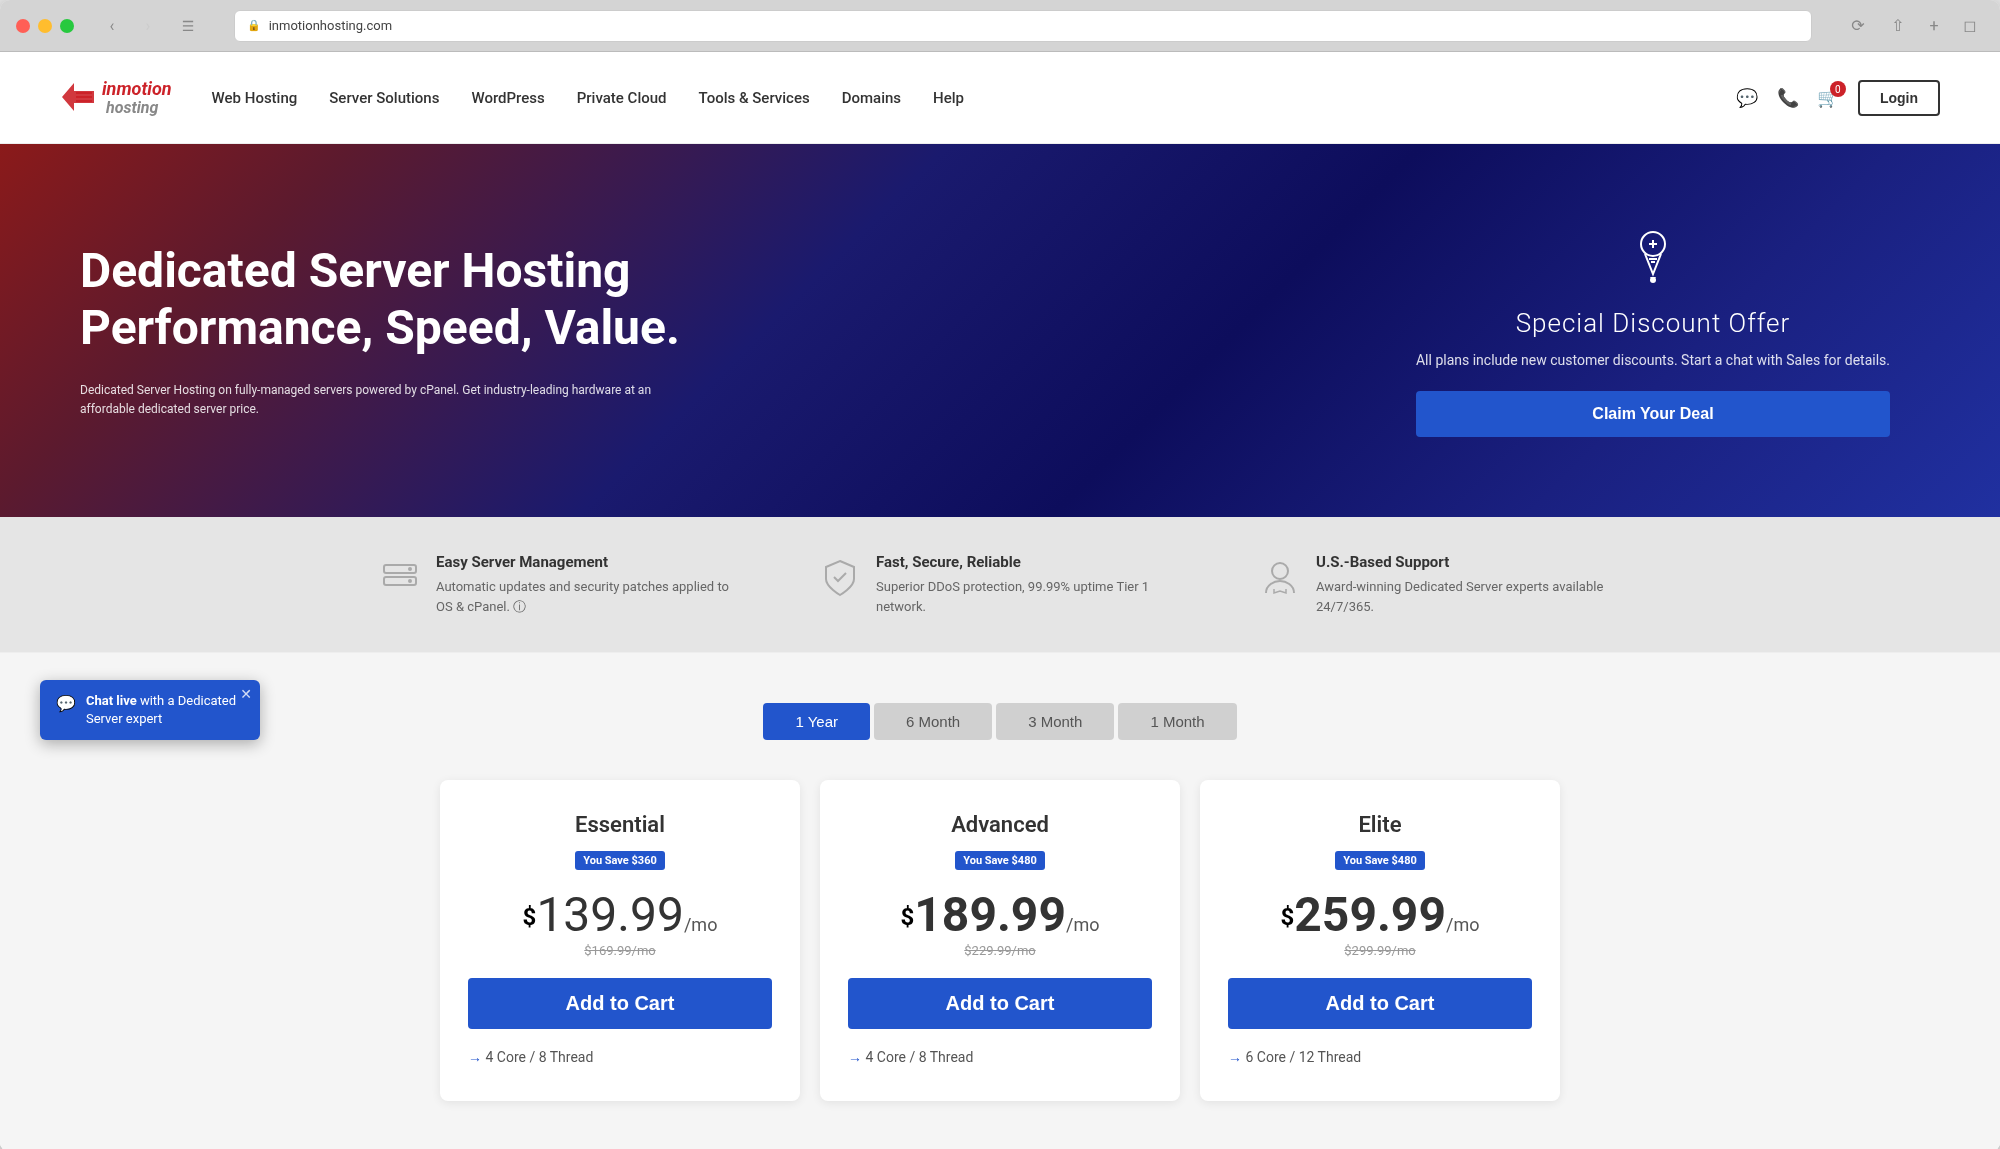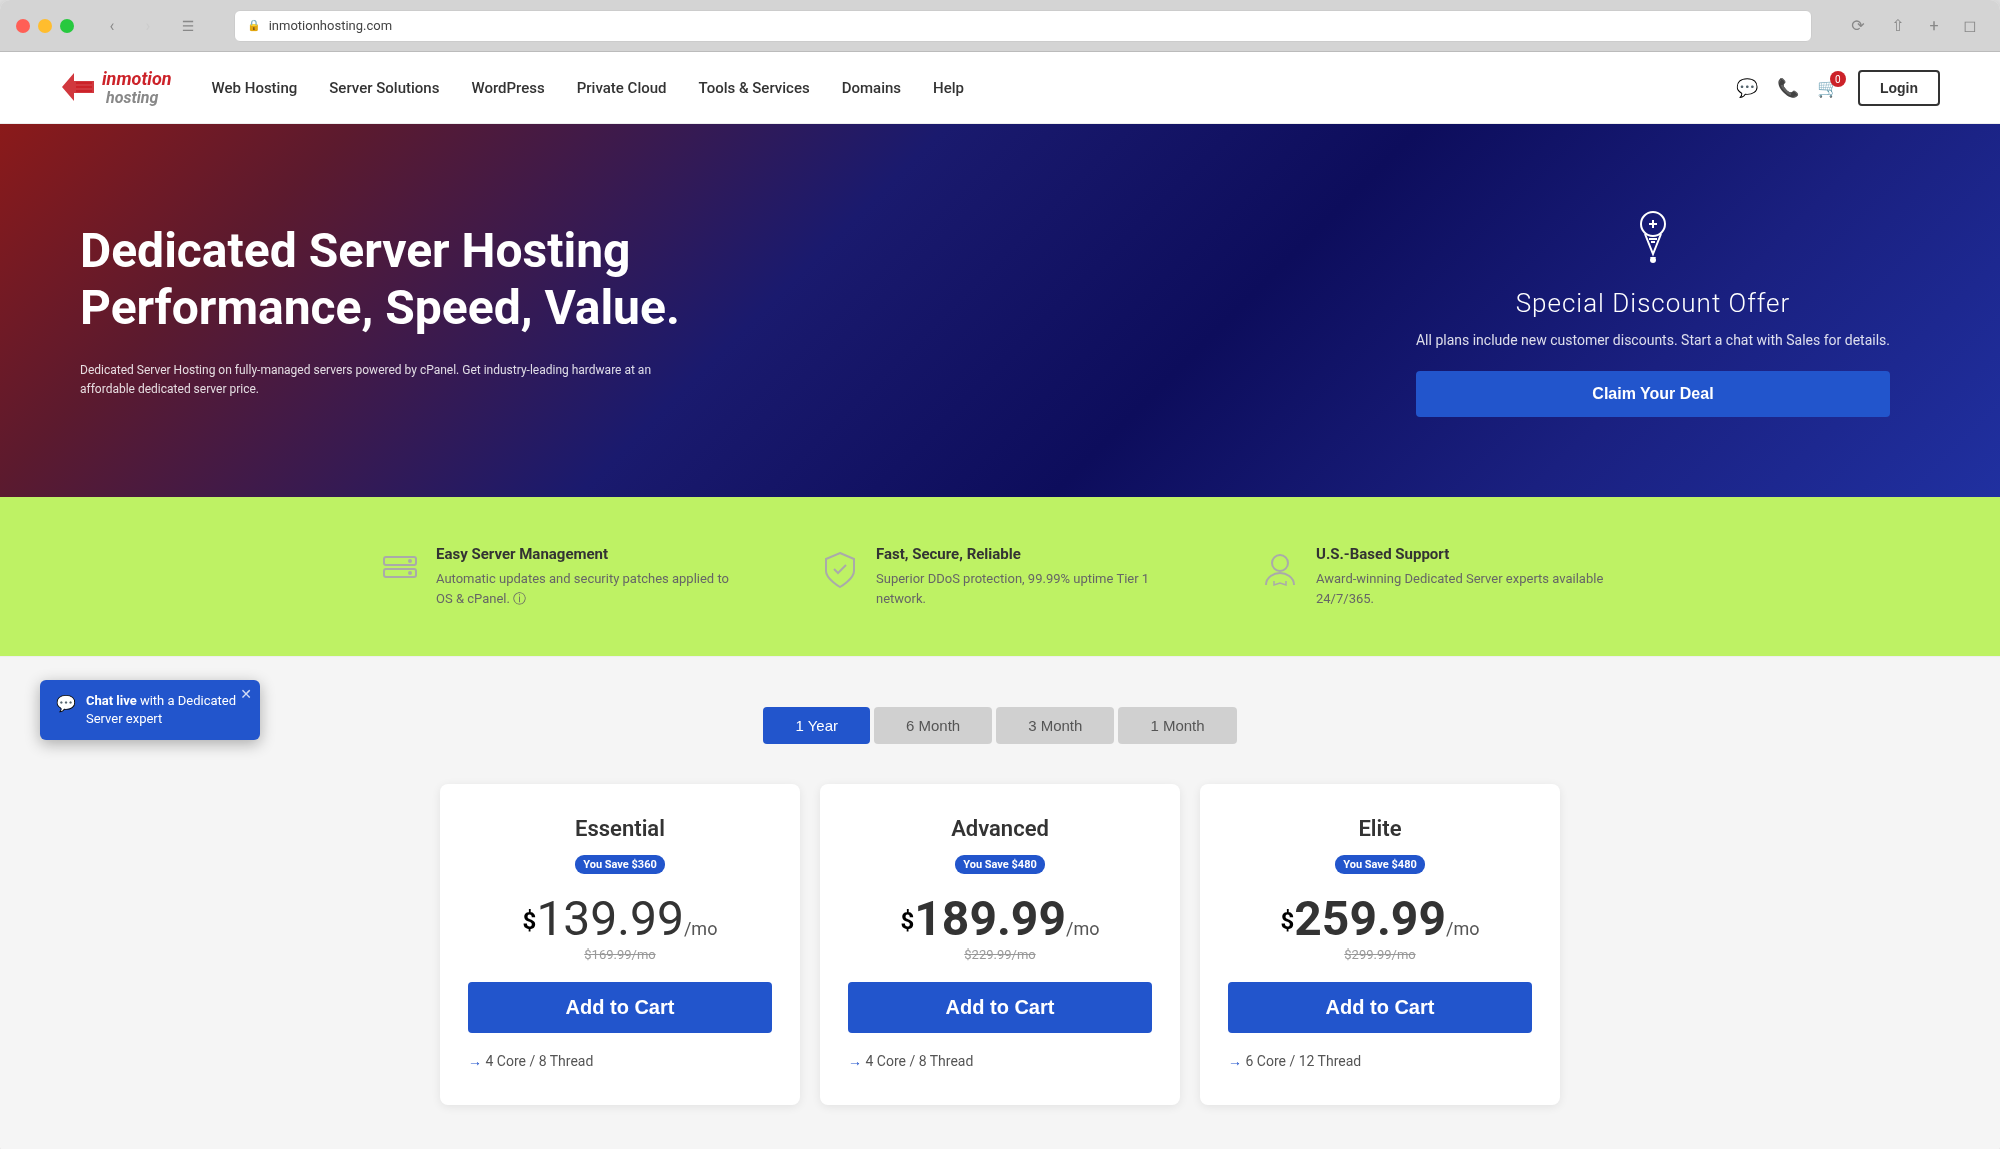--- a/index.html
+++ b/index.html
@@ -14,21 +14,21 @@
     .tl-yellow { background: #ffbd2e; }
     .tl-green { background: #27c93f; }
     .browser-controls { display: flex; gap: 8px; margin-left: 12px; }
     .browser-btn { width: 28px; height: 28px; display: flex; align-items: center; justify-content: center; color: #888; font-size: 16px; cursor: pointer; }
     .address-bar { flex: 1; background: white; border-radius: 6px; height: 32px; display: flex; align-items: center; padding: 0 12px; gap: 8px; font-size: 13px; color: #444; border: 1px solid #ccc; margin: 0 20px; }
     .address-bar-lock { color: #888; font-size: 11px; }
     .browser-actions { display: flex; gap: 8px; }
     .browser-content { background: white; min-height: 1100px; }
 
     
-    .navbar { background: white; height: 72px; display: flex; align-items: center; padding: 0 60px; border-bottom: 1px solid #eee; position: relative; z-index: 10; }
+    .navbar { background: white; height: 92px; display: flex; align-items: center; padding: 0 60px; border-bottom: 1px solid #eee; position: relative; z-index: 10; }
     .navbar-brand { margin-right: 40px; }
     .nav-links { display: flex; align-items: center; gap: 32px; flex: 1; }
     .nav-link { text-decoration: none; color: #333; font-size: 15px; font-weight: 500; }
     .nav-actions { display: flex; align-items: center; gap: 18px; margin-left: auto; }
     .nav-icon { color: #555; font-size: 18px; cursor: pointer; }
     .nav-cart-wrapper { position: relative; }
     .nav-cart-badge { position: absolute; top: -6px; right: -6px; background: #cc2229; color: white; border-radius: 50%; width: 16px; height: 16px; font-size: 10px; display: flex; align-items: center; justify-content: center; }
     .login-btn { border: 2px solid #333; background: transparent; padding: 8px 20px; border-radius: 4px; font-size: 14px; font-weight: 600; cursor: pointer; color: #333; }
 
     
@@ -36,21 +36,21 @@
     .hero-content { flex: 1; }
     .hero-title { color: white; font-size: 48px; font-weight: 700; line-height: 1.2; margin-bottom: 24px; max-width: 700px; }
     .hero-desc { color: rgba(255,255,255,0.85); font-size: 12px; line-height: 1.6; max-width: 620px; }
     .hero-offer { text-align: center; min-width: 300px; padding: 20px 30px; }
     .offer-icon { color: white; font-size: 48px; margin-bottom: 12px; }
     .offer-title { color: white; font-size: 26px; font-weight: 300; letter-spacing: 1px; margin-bottom: 12px; }
     .offer-desc { color: rgba(255,255,255,0.85); font-size: 14px; line-height: 1.5; margin-bottom: 20px; }
     .claim-btn { background: #2255cc; color: white; border: none; padding: 14px 32px; font-size: 16px; font-weight: 600; border-radius: 4px; cursor: pointer; width: 100%; }
 
     
-    .features-bar { background: #bef264; padding: 48px 80px; display: flex; align-items: center; justify-content: center; gap: 80px; border-bottom: 1px solid #eee; }
+    .features-bar { background: #e5e5e5; padding: 36px 80px; display: flex; align-items: center; justify-content: center; gap: 80px; border-bottom: 1px solid #eee; }
     .feature-item { display: flex; align-items: flex-start; gap: 16px; max-width: 360px; }
     .feature-icon { font-size: 32px; color: #aaa; flex-shrink: 0; margin-top: 4px; }
     .feature-title { font-size: 15px; font-weight: 700; color: #333; margin-bottom: 6px; }
     .feature-desc { font-size: 13px; color: #666; line-height: 1.5; }
 
     
     .chat-widget { position: fixed; left: 40px; top: 680px; background: #2255cc; color: white; border-radius: 6px; padding: 12px 16px; display: flex; align-items: flex-start; gap: 10px; font-size: 14px; max-width: 220px; z-index: 100; box-shadow: 0 4px 15px rgba(0,0,0,0.3); }
     .chat-widget-close { position: absolute; top: 6px; right: 8px; color: rgba(255,255,255,0.8); cursor: pointer; font-size: 14px; }
     .chat-icon { font-size: 16px; margin-top: 2px; flex-shrink: 0; }
     .chat-text { font-size: 13px; line-height: 1.4; }
@@ -58,21 +58,21 @@
 
     
     .pricing-section { background: #f5f5f5; padding: 50px 80px; }
     .billing-tabs { display: flex; justify-content: center; gap: 4px; margin-bottom: 40px; }
     .billing-tab { padding: 10px 32px; border-radius: 4px; font-size: 15px; font-weight: 500; cursor: pointer; border: none; background: #d0d0d0; color: #555; }
     .billing-tab.active { background: #2255cc; color: white; text-align: center; }
 
     .pricing-cards { display: flex; justify-content: center; gap: 20px; }
     .pricing-card { background: white; border-radius: 8px; padding: 32px 28px; min-width: 320px; max-width: 360px; flex: 1; box-shadow: 0 2px 10px rgba(0,0,0,0.08); }
     .card-title { text-align: center; font-size: 22px; font-weight: 600; color: #333; margin-bottom: 12px; }
-    .savings-badge { display: inline-block; background: #2255cc; color: white; font-size: 11px; font-weight: 700; padding: 3px 8px; border-radius: 9px; margin-bottom: 16px; }
+    .savings-badge { display: inline-block; background: #2255cc; color: white; font-size: 11px; font-weight: 700; padding: 3px 8px; border-radius: 3px; margin-bottom: 16px; }
     .card-price-area { text-align: center; margin-bottom: 20px; }
     .price-dollar { font-size: 24px; font-weight: 700; vertical-align: super; }
     .price-mo { font-size: 18px; font-weight: 400; color: #555; }
     .price-original { font-size: 13px; color: #999; text-decoration: line-through; display: block; }
     .add-cart-btn { width: 100%; background: #2255cc; color: white; border: none; padding: 14px; font-size: 20px; font-weight: 600; border-radius: 4px; cursor: pointer; margin-bottom: 16px; }
     .card-features { list-style: none; }
     .card-feature { font-size: 14px; color: #555; padding: 4px 0; }
     .card-feature::before { content: '→ '; color: #2255cc; font-weight: bold; }
 
     

